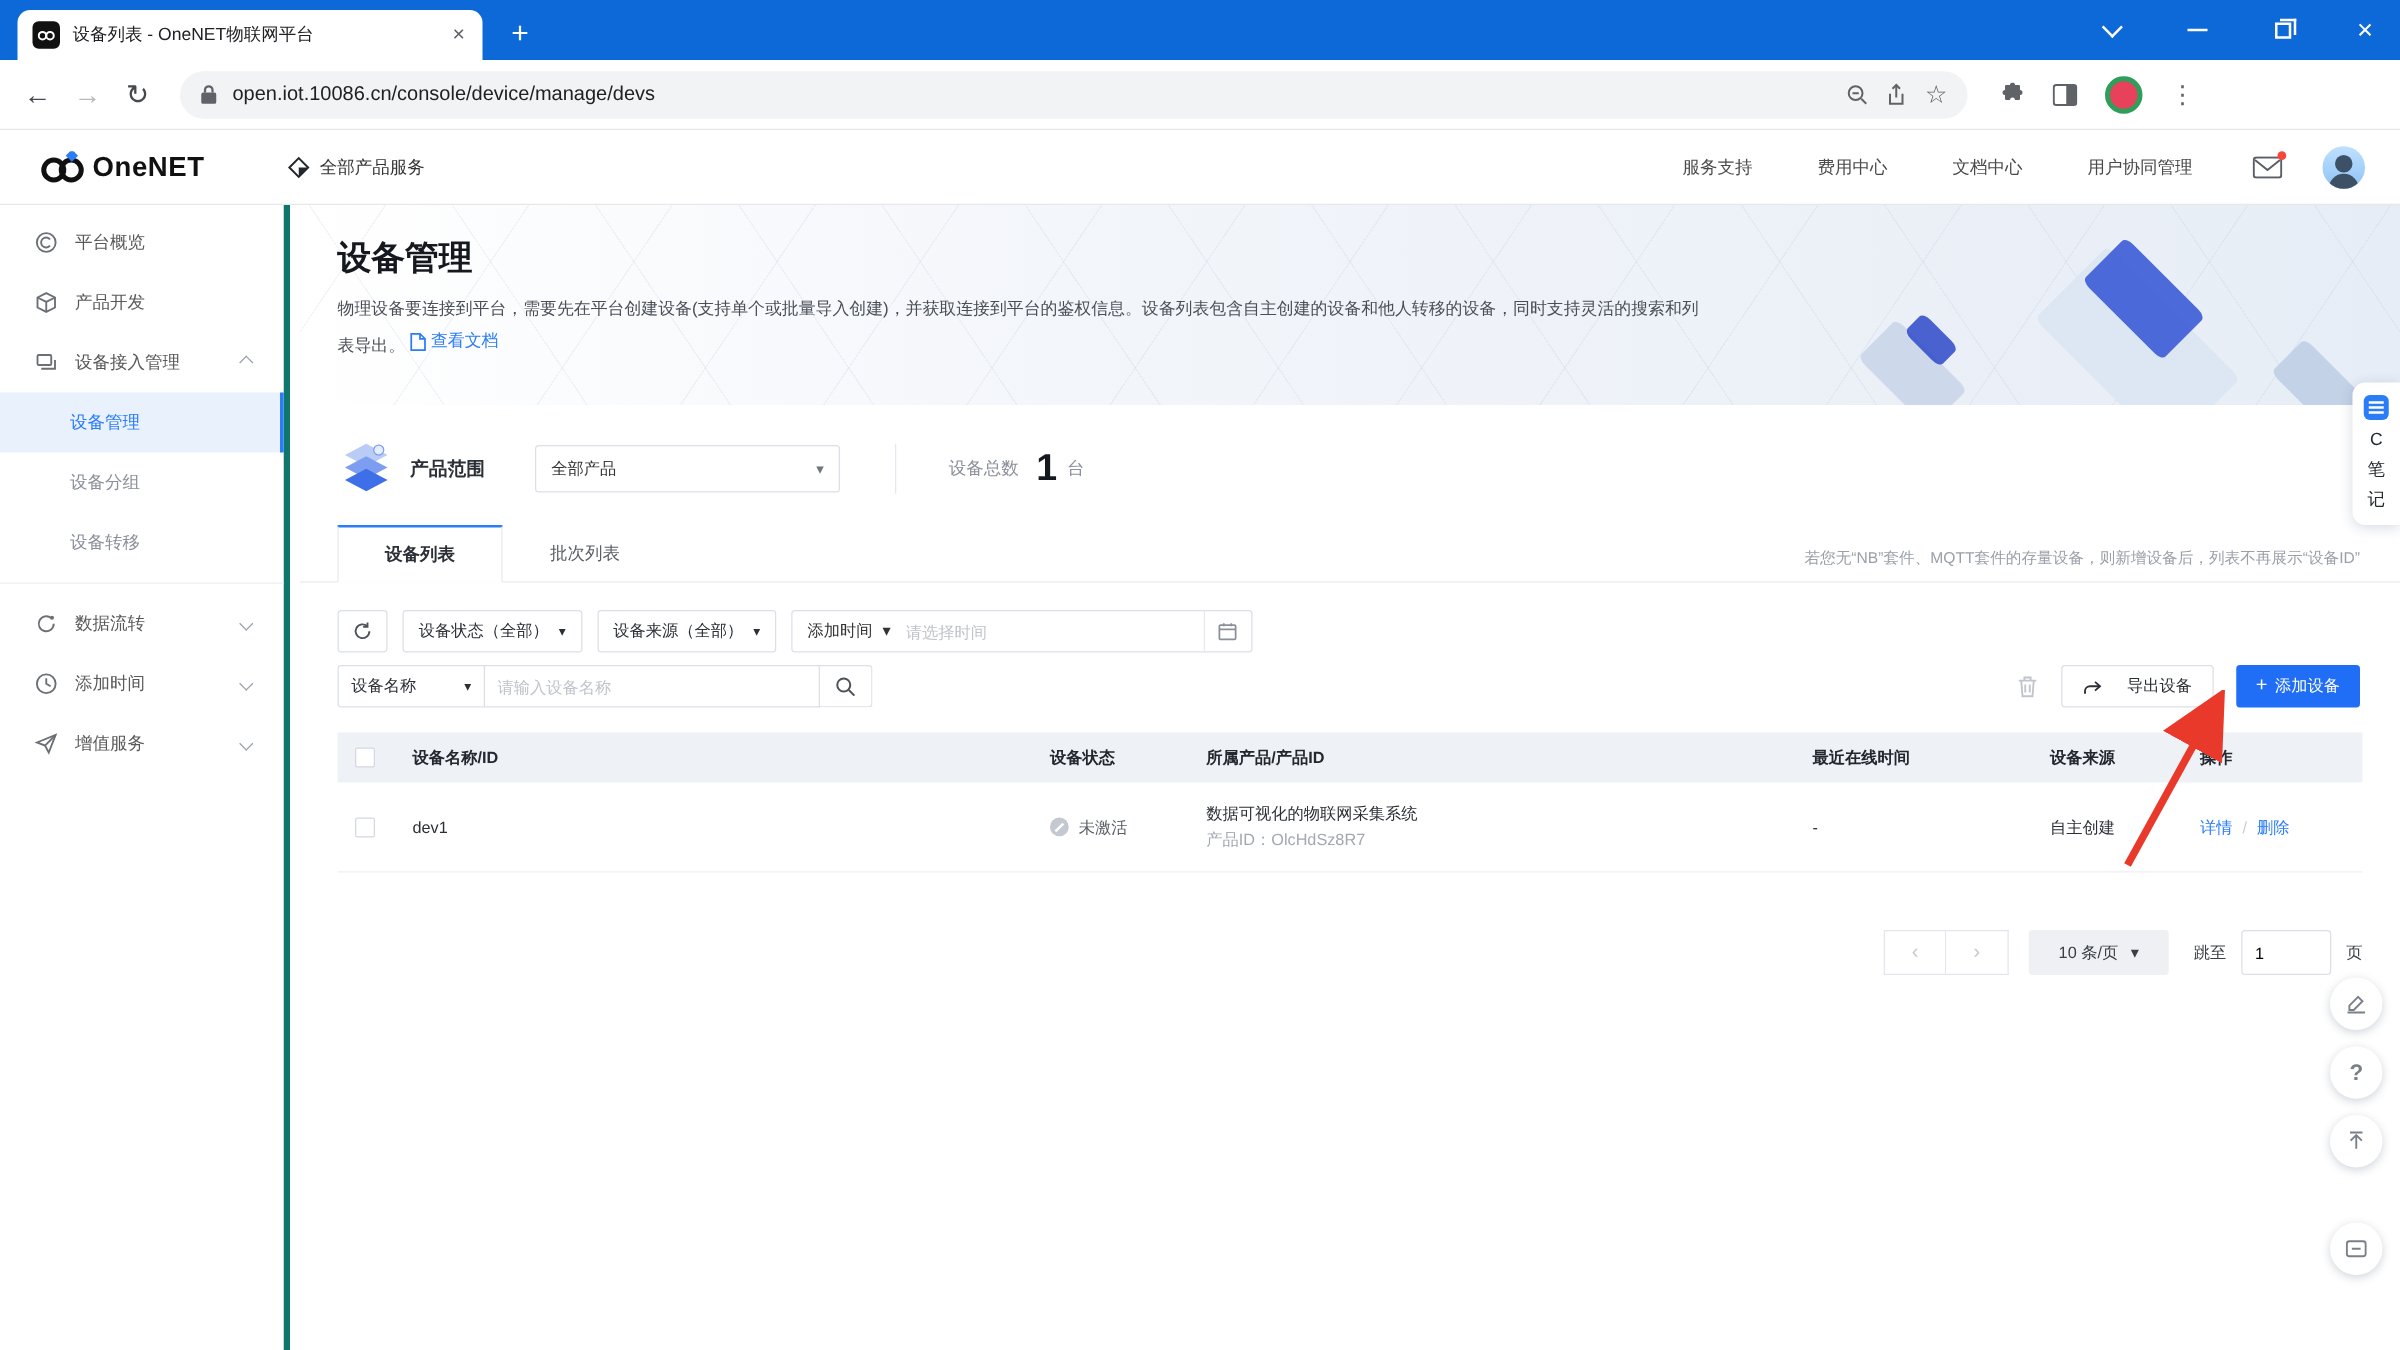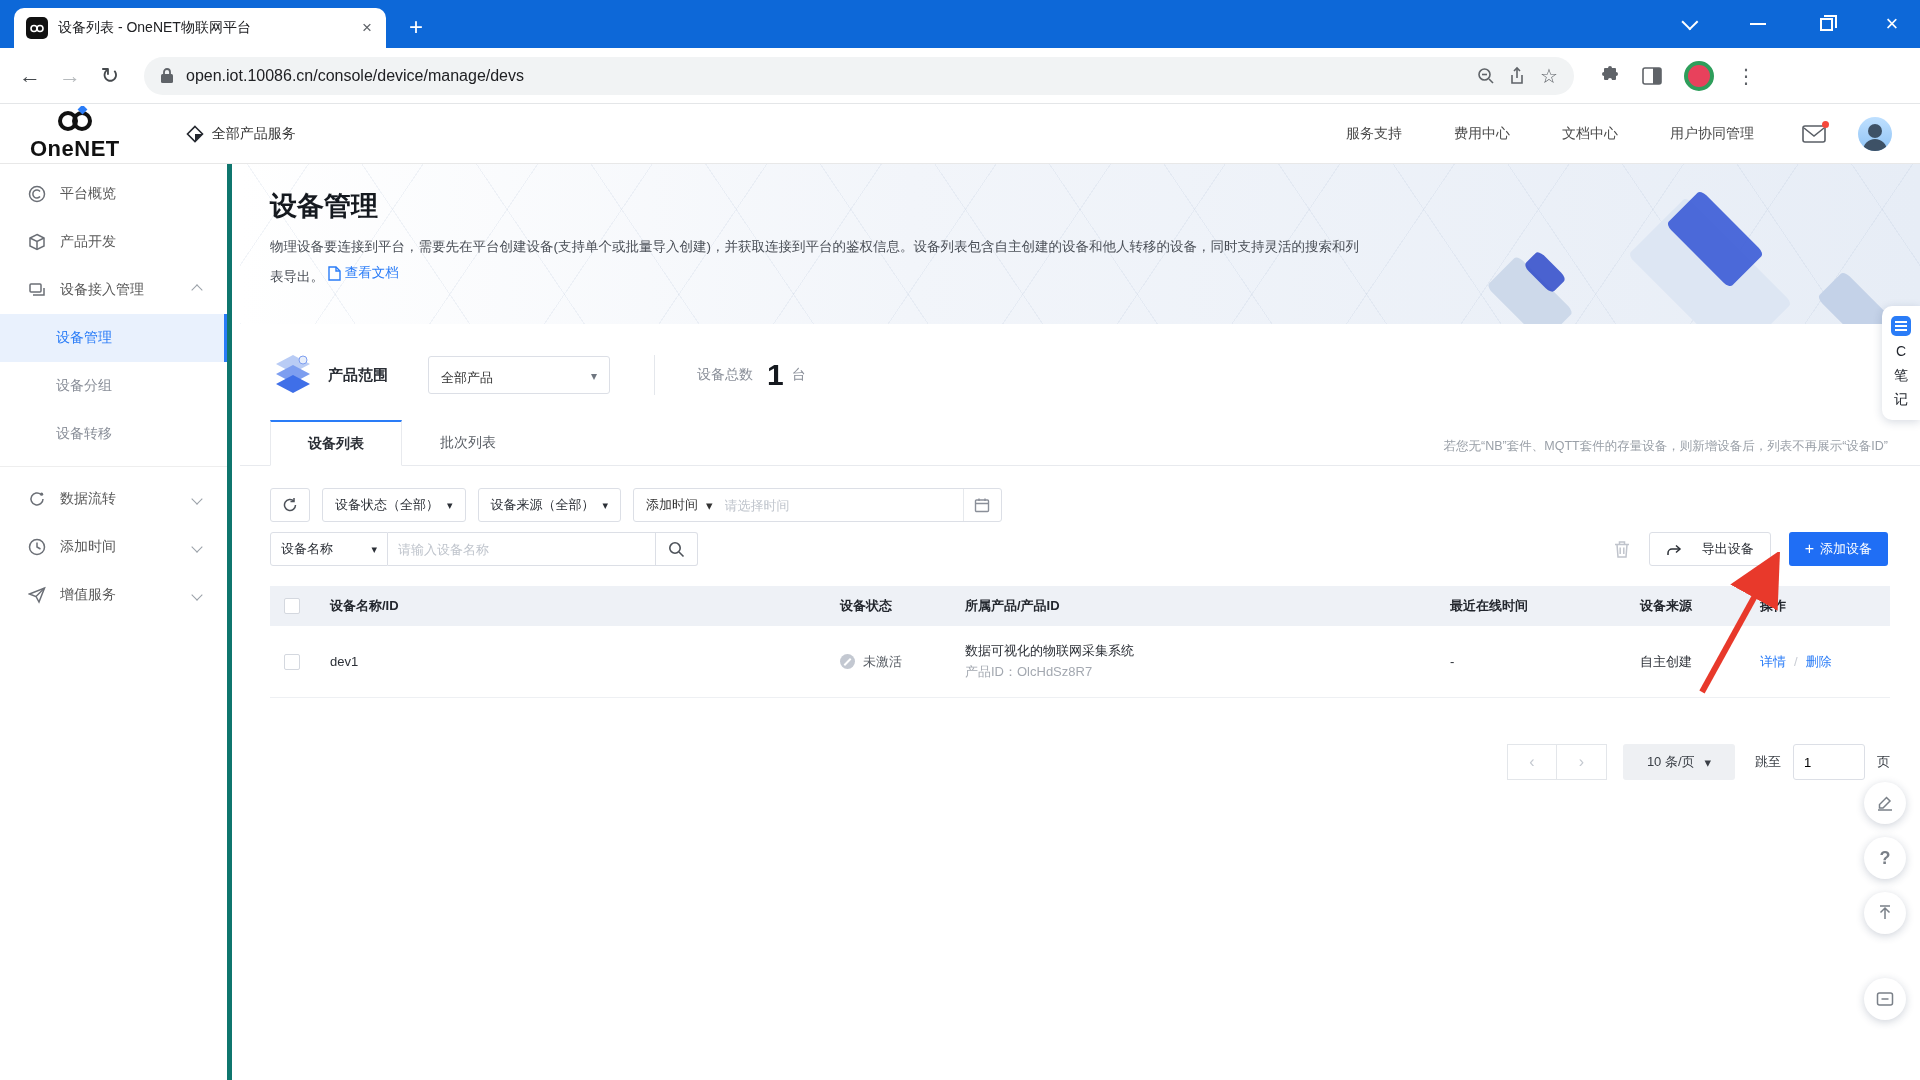--- a/index.html
+++ b/index.html
@@ -27,21 +27,21 @@
   .navbtn.dis { color:#b6babd; }
   .addrbar { margin-left:14px; width:1430px; height:38px; background:#f1f3f4; border-radius:19px; display:flex; align-items:center; padding:0 16px; gap:12px; }
   .url { font-size:16px; color:#202124; flex:1; }
   .tool-ic { color:#5f6368; }
   .toolbar-right { display:flex; align-items:center; gap:22px; margin-left:26px; }
   .avatar-melon { width:30px; height:30px; border-radius:50%; background:#e8415c; border:4px solid #2e9e5b; }
   .dots { font-size:20px; color:#5f6368; }
 
   
   .siteheader { position:absolute; left:0; top:104px; width:1920px; height:60px; background:#fff; border-bottom:1px solid #e8e8e8; display:flex; align-items:center; z-index:5; }
-  .logo { display:flex; align-items:center; margin-left:30px; gap:4px;flex-direction:column; }
+  .logo { display:flex; align-items:center; margin-left:30px; gap:4px; }
   .logo-txt { font-size:22px; font-weight:700; color:#111; letter-spacing:.5px; }
   .allprod { display:flex; align-items:center; gap:8px; margin-left:66px; font-size:14px; color:#333; }
   .sh-links { margin-left:auto; display:flex; align-items:flex-end; gap:52px; font-size:14px; color:#4a4a4a; }
   .mailwrap { position:relative; margin-left:48px; }
   .maildot { position:absolute; right:-3px; top:-4px; width:7px; height:7px; border-radius:50%; background:#f5483b; }
   .avatar-user { width:34px; height:34px; border-radius:50%; background:linear-gradient(180deg,#bfe0ff,#8fc3f5); margin:0 28px 0 32px; position:relative; overflow:hidden; }
   .avatar-user:before{ content:""; position:absolute; left:10px; top:7px; width:14px; height:14px; border-radius:50%; background:#3d5166;}
   .avatar-user:after{ content:""; position:absolute; left:5px; top:22px; width:24px; height:14px; border-radius:12px 12px 0 0; background:#3d5166;}
 
   
@@ -63,21 +63,21 @@
     background-image:repeating-linear-gradient(56deg,rgba(150,170,200,.12) 0 1px,transparent 1px 95px),
                      repeating-linear-gradient(-56deg,rgba(150,170,200,.12) 0 1px,transparent 1px 95px); }
   .iso { position:absolute; border-radius:8px; transform:rotate(45deg) scale(1,.55); }
   .banner-title { position:absolute; left:30px; top:24px; font-size:27px; font-weight:700; color:#15191f; }
   .banner-desc { position:absolute; left:30px; top:70px; font-size:13.5px; color:#4a4f57; line-height:26px; width:1240px; }
   .doclink { color:#2a7cf7; display:inline-flex; align-items:center; gap:4px; cursor:pointer; }
 
   
   .scope-row { display:flex; align-items:center; margin:28px 30px 0 30px; height:46px; }
   .scope-label { font-size:15px; font-weight:700; color:#2b2f36; margin-left:12px; }
-  .scope-select { margin-left:40px; width:182px; height:38px; border:1px solid #dcdfe6; border-radius:3px; display:flex; padding:12px 12px; font-size:13px; color:#333; cursor:pointer; }
+  .scope-select { margin-left:40px; width:244px; height:38px; border:1px solid #dcdfe6; border-radius:3px; display:flex; align-items:center; padding:0 12px; font-size:13px; color:#333; cursor:pointer; }
   .scope-select .caret { margin-left:auto; color:#6f7680; font-size:12px; }
   .scope-div { width:1px; height:40px; background:#e4e7ec; margin-left:44px; }
   .total-label { margin-left:42px; font-size:14px; color:#8a8f99; }
   .total-num { margin-left:14px; font-size:30px; font-weight:700; color:#15191f; }
   .total-unit { margin-left:8px; font-size:14px; color:#8a8f99; }
 
   
   .tabs { position:relative; margin-top:22px; height:46px; border-bottom:1px solid #e8eaee; display:flex; padding-left:30px; }
   .tab { width:132px; height:46px; display:flex; align-items:center; justify-content:center; font-size:14px; cursor:pointer; }
   .tab.active { border:1px solid #e8eaee; border-bottom:1px solid #fff; border-top:2px solid #2a7cf7; color:#2b2f36; font-weight:700; background:#fff; }

